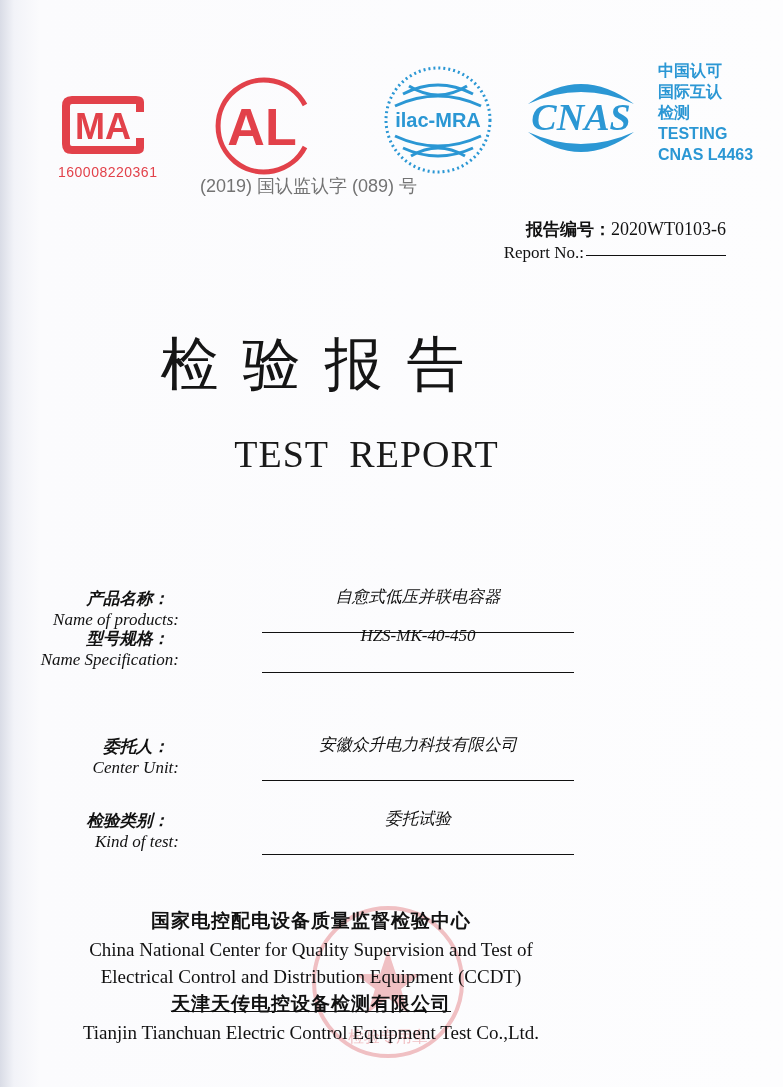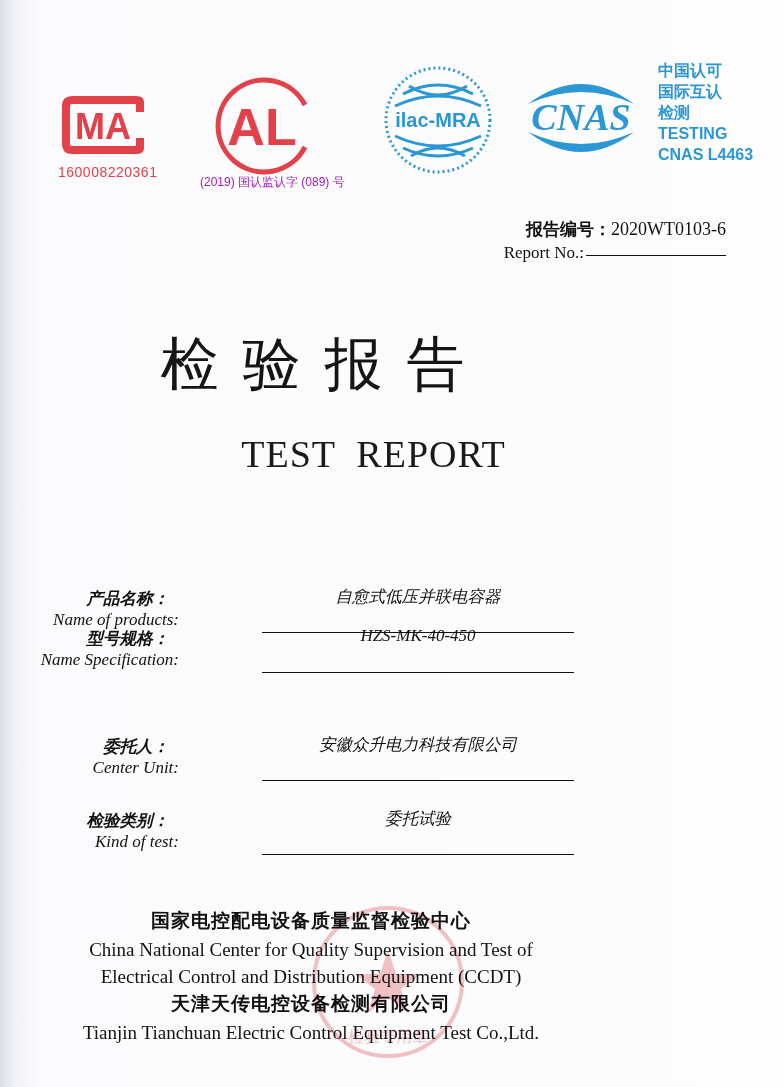--- a/index.html
+++ b/index.html
@@ -8,50 +8,50 @@
     background: linear-gradient(90deg, #d9dce6 0px, #f2f3f8 14px, #fbfbfd 40px, #fdfdfe 100%);
     font-family: "Liberation Serif", "DejaVu Serif", serif;
     color:#111;
   }
   .abs { position:absolute; }
 
   
   .cma-logo { left:58px; top:92px; width:92px; height:66px; }
   .cma-num { left:58px; top:164px; font-family:"Liberation Sans","DejaVu Sans",sans-serif; font-size:14px; color:#e2414a; letter-spacing:0.5px; }
   .cal-logo { left:210px; top:75px; width:110px; height:100px; }
-  .cal-num { left:200px; top:174px; font-family:"Liberation Sans","DejaVu Sans",sans-serif; font-size:12px; color:#a21caf; }
+  .cal-num { left:200px; top:174px; font-family:"Liberation Sans","DejaVu Sans",sans-serif; font-size:18px; color:#737373; }
   .ilac-logo { left:381px; top:64px; width:114px; height:112px; }
   .cnas-logo { left:516px; top:70px; width:130px; height:95px; }
   .cnas-side { left:658px; top:60px; font-family:"Liberation Sans","DejaVu Sans",sans-serif; font-weight:bold; color:#2b97d4; font-size:16px; line-height:21px; }
 
   
   .report-no { right:57px; top:218px; text-align:right; }
   .report-no .cn-label { font-family:"DejaVu Sans",sans-serif; font-weight:bold; font-size:17px; }
   .report-no .val { font-size:18px; }
   .report-no .en { font-size:17px; margin-top:2px; }
   .report-no .en .line { display:inline-block; width:140px; border-bottom:1.5px solid #111; height:1px; vertical-align:2px; margin-left:2px; }
 
   
   .title-cn { left:0; width:625px; top:326px; text-align:center; font-family:"DejaVu Sans",sans-serif; font-size:58px; letter-spacing:24px; text-indent:24px; color:#151515; }
-  .title-en { left:0; width:733px; top:432px; text-align:center; font-size:38px; letter-spacing:1px; color:#1a1a1a; padding-left:7px; }
+  .title-en { left:0; width:733px; top:432px; text-align:center; font-size:38px; letter-spacing:1px; color:#1a1a1a; padding-left:0; }
 
   
   .field { left:0; width:717px; height:70px;font-style:italic; }
   .field .cn { position:absolute; right:548px; top:0; font-family:"DejaVu Sans",sans-serif; font-weight:bold; font-size:16.5px; }
   .field .en { position:absolute; right:538px; top:22px; font-size:17px; }
   .field .value { position:absolute; left:262px; width:312px; top:-2px; text-align:center; font-size:17px; }
   .field .value.cnv { font-family:"DejaVu Serif",serif; font-size:16.5px; }
   .field .line { position:absolute; left:262px; width:312px; top:44px; border-bottom:1.6px solid #111; }
 
   
   .footer { left:0; width:622px; top:908px; text-align:center; }
   .footer .cn1 { font-family:"DejaVu Sans",sans-serif; font-weight:bold; font-size:19px; letter-spacing:1px; }
   .footer .en1 { font-size:19px; margin-top:5px; }
   .footer .en2 { font-size:19px; margin-top:5px; }
-  .footer .cn2 { font-family:"DejaVu Sans",sans-serif; font-weight:bold; font-size:19px; letter-spacing:1px; margin-top:3px; }
+  .footer .cn2 { font-family:"DejaVu Sans",sans-serif; font-weight:bold; font-size:19px; letter-spacing:1px; margin-top:3px;text-decoration:underline; }
   .footer .en3 { font-size:19px; margin-top:5px; }
   .seal { left:308px; top:902px; width:160px; height:160px; opacity:0.32; pointer-events:none; }
 </style>
 </head>
 <body>
 
 <svg class="abs cma-logo" viewBox="0 0 92 66">
   <path d="M86 10 Q86 4 78 4 L14 4 Q4 4 4 14 L4 52 Q4 62 14 62 L78 62 Q86 62 86 56 L86 46 L78 46 L78 54 L14 54 Q12 54 12 52 L12 14 Q12 12 14 12 L78 12 L78 20 L86 20 Z" fill="#e2414a"></path>
   <text x="45" y="47" text-anchor="middle" font-family="Liberation Sans, sans-serif" font-weight="bold" font-size="36" fill="#e2414a">MA</text>
 </svg>

